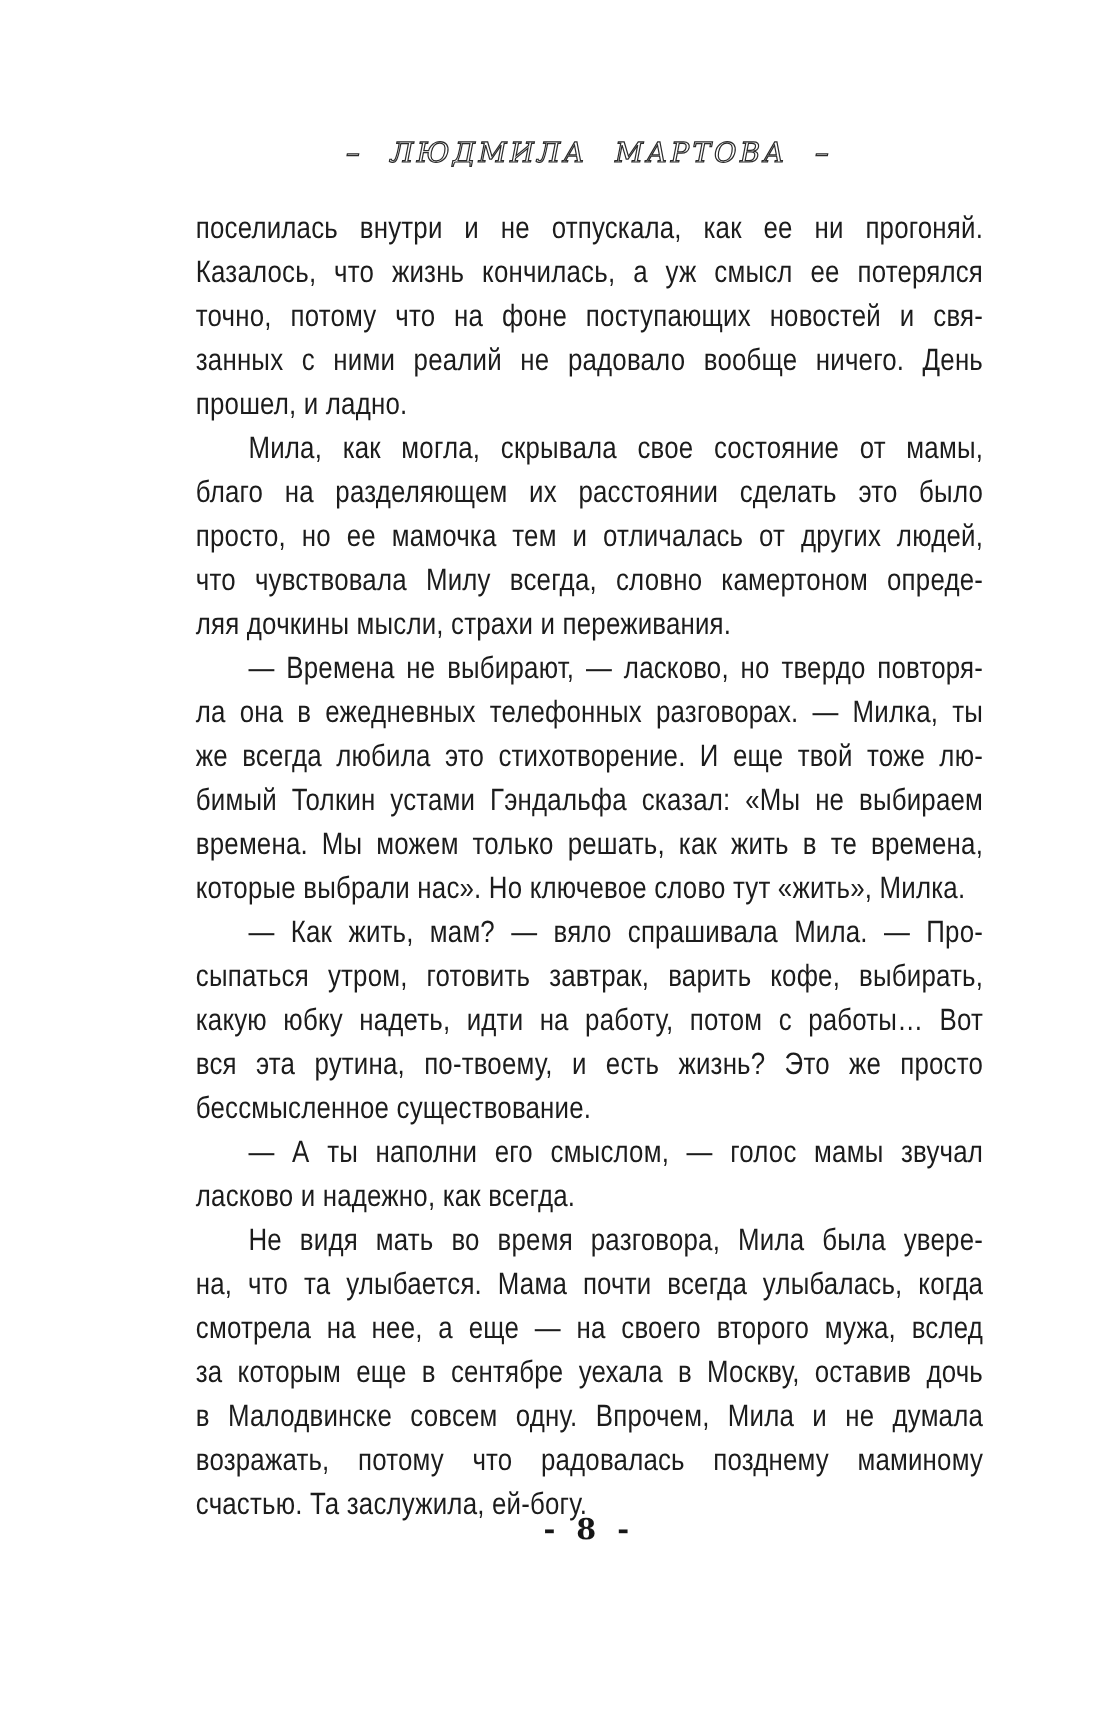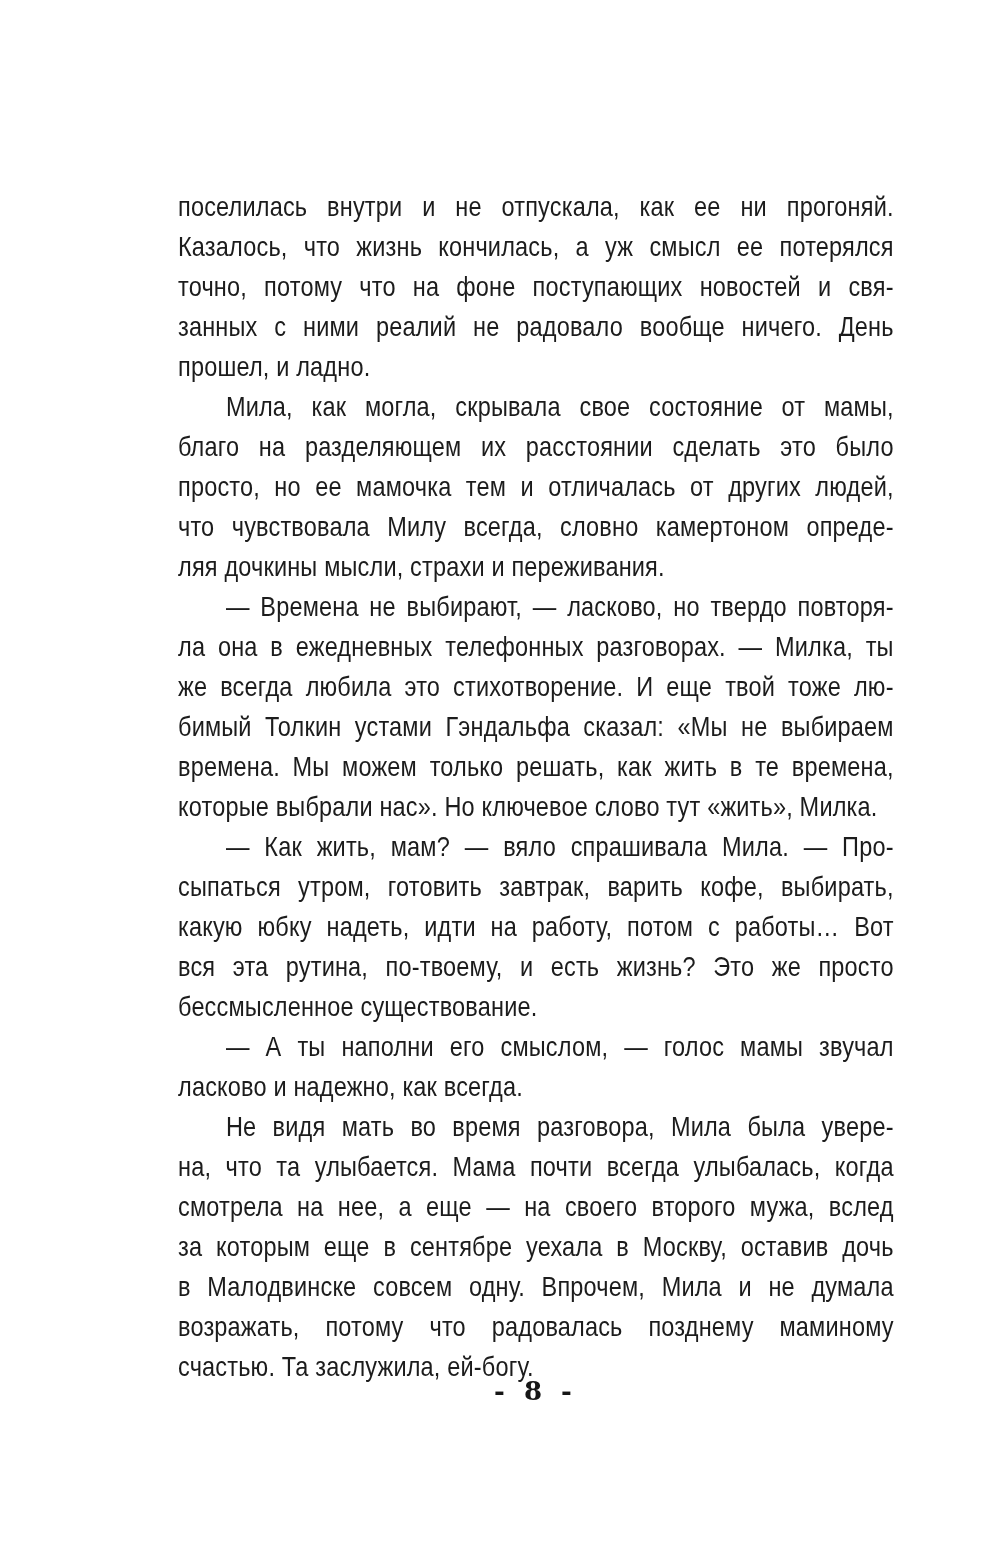--- a/index.html
+++ b/index.html
@@ -72,20 +72,21 @@
     font-weight: bold;
     font-size: 26px;
     letter-spacing: 5px;
     color: #161616;
   }
 </style>
 </head>
 <body>
 
 <div class="page">
+  <div class="running-header">– ЛЮДМИЛА МАРТОВА –</div>
 
   <div class="text-block">
       <div class="line">поселилась внутри и не отпускала, как ее ни прогоняй.</div>
       <div class="line">Казалось, что жизнь кончилась, а уж смысл ее потерялся</div>
       <div class="line">точно, потому что на фоне поступающих новостей и свя-</div>
       <div class="line">занных с ними реалий не радовало вообще ничего. День</div>
       <div class="line last">прошел, и ладно.</div>
       <div class="line indent">Мила, как могла, скрывала свое состояние от мамы,</div>
       <div class="line">благо на разделяющем их расстоянии сделать это было</div>
       <div class="line">просто, но ее мамочка тем и отличалась от других людей,</div>

